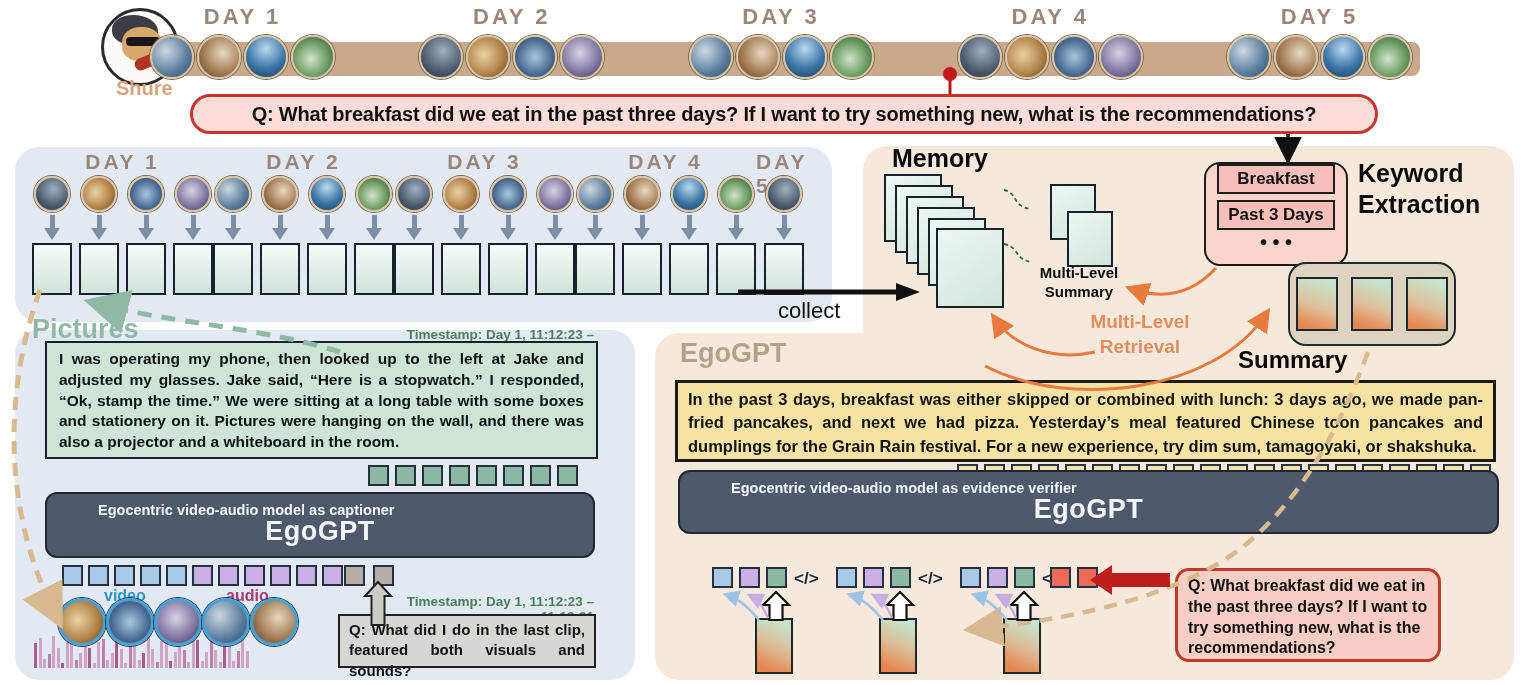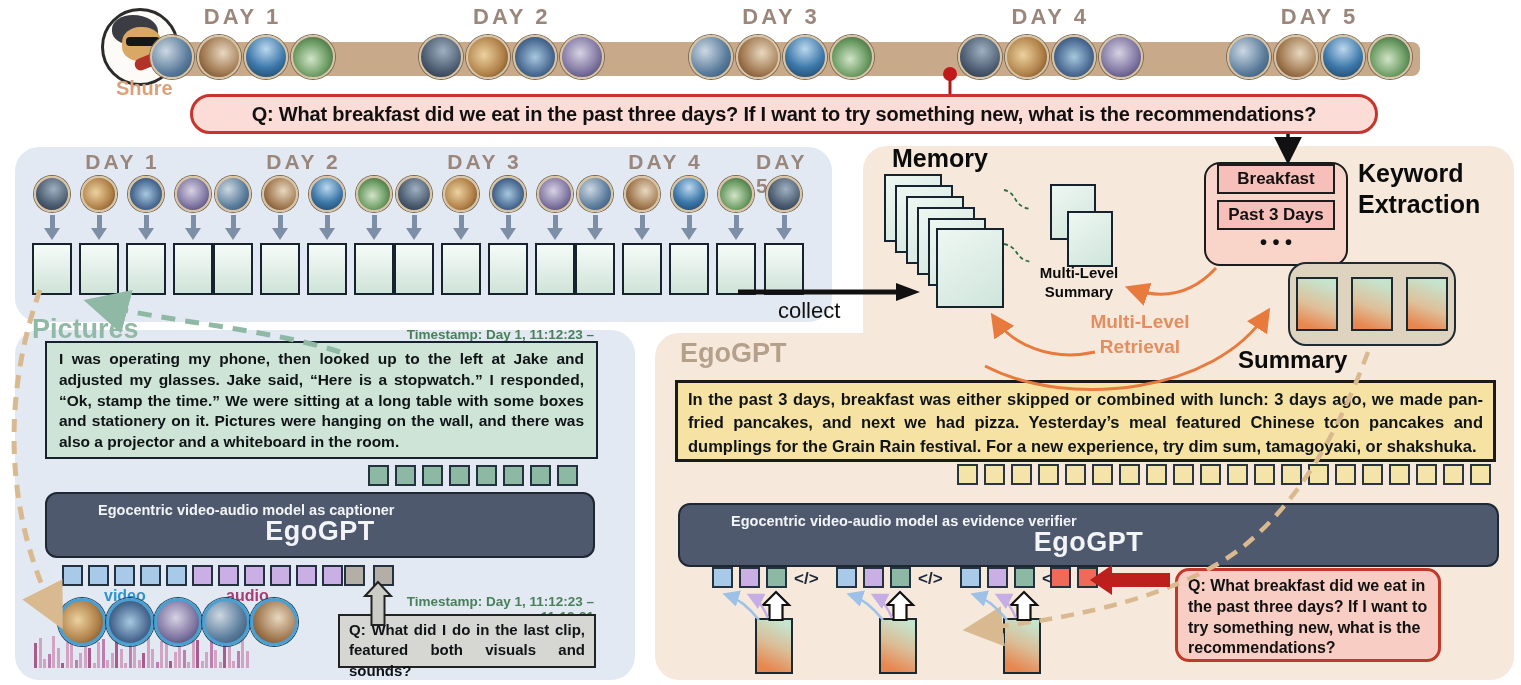--- a/index.html
+++ b/index.html
@@ -107,21 +107,21 @@
   .chunk { width:42px; height:54px; border:2px solid #1c2a30; background:linear-gradient(200deg,#c6e3cc 12%,#dec09a 55%,#e8864f 90%); }
   .evd-rect { position:absolute; width:38px; height:56px; border:2px solid #1c2a30;
               background:linear-gradient(205deg,#c6e3cc 10%,#dbbd96 50%,#e8864f 88%); }
   #evidence-label { left:1238px; top:346px; font-size:24px; font-weight:bold; color:#0b0b0b; }
 
   
   #answer-title { left:680px; top:338px; font-size:27px; font-weight:bold; color:#b5a08c; }
   #answer-box { left:675px; top:380px; width:821px; height:82px; background:#f6e3a4; border:3px solid #1b1b1b;
                 padding:5px 10px; font-size:16.5px; font-weight:bold; line-height:1.42; color:#101417; text-align:justify; overflow:hidden; }
   #answer-tokens { left:957px; top:464px; gap:6px; }
-  #verifier-box { left:678px; top:503px; width:821px; height:64px; }
+  #verifier-box { left:678px; top:470px; width:821px; height:64px; }
   #verifier-tokens { left:0; top:0; }
   .vtok { position:absolute; width:21px; height:21px; border:2px solid #24313e; }
   .code-sep { position:absolute; font-size:17px; font-weight:bold; color:#1d2838; }
   #verifier-qbox { left:1175px; top:568px; width:266px; height:94px; background:#f7cdc4; border:3px solid #c0392b; border-radius:14px;
                    padding:5px 10px; font-size:16px; font-weight:bold; line-height:1.3; color:#111; overflow:hidden; }
   svg.overlay { position:absolute; left:0; top:0; z-index:40; pointer-events:none; }
 </style>
 </head>
 <body>
 

